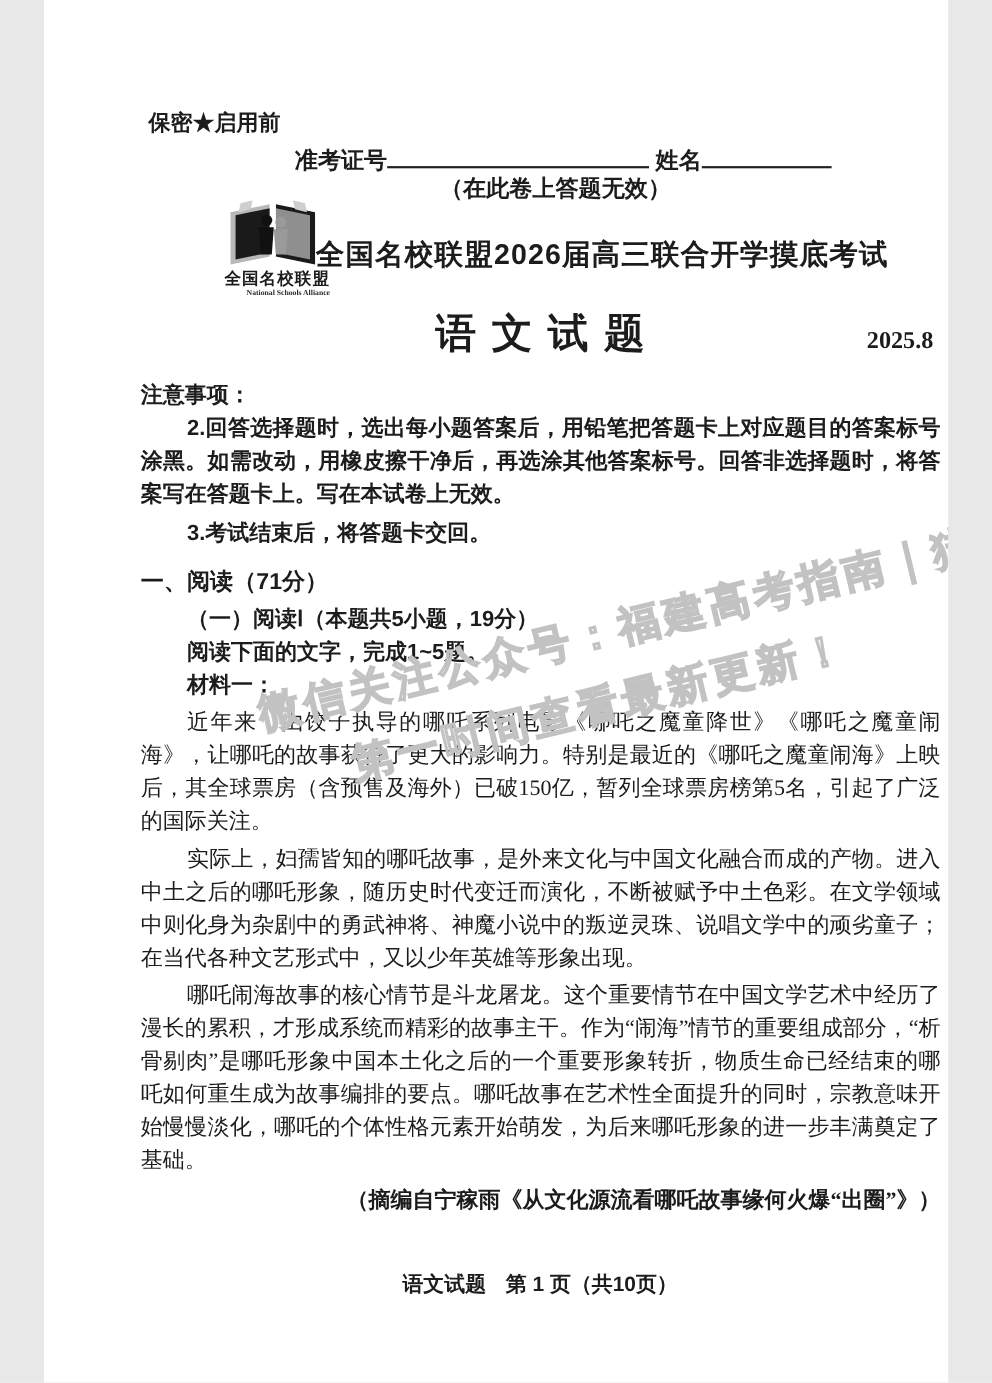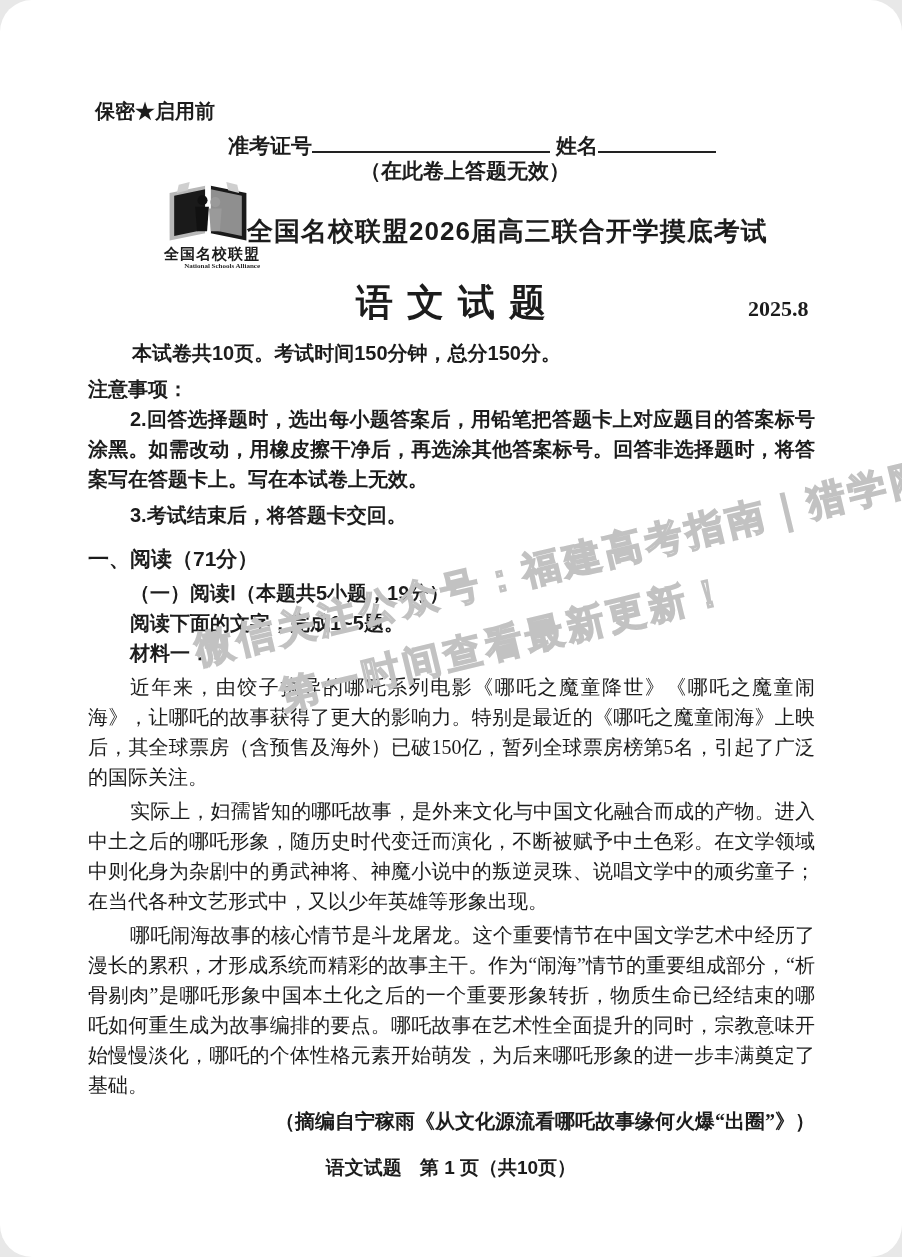--- a/index.html
+++ b/index.html
@@ -1,20 +1,19 @@
 <!DOCTYPE html>
 <html><head>
 <meta charset="utf-8">
 <style>
   html,body { margin:0; padding:0; background:#e8e8e8; }
   .page {
-    position:relative; width:902px; height:1257px; margin:0 auto;
+    position:relative; width:822px; height:1257px; margin:0 auto;
     background:#ffffff; color:#1c1c1c; overflow:hidden;
     font-family:"Liberation Serif", serif;
-    border-radius:32px;
   }
   .hei { font-family:"Liberation Sans", sans-serif; font-weight:bold; }
 
   .secrecy { position:absolute; left:95px; top:98px; font-size:20px; }
 
   .id-row { position:absolute; left:228px; top:130px; font-size:21px; white-space:nowrap; }
   .blank { display:inline-block; border-bottom:2px solid #222; height:21px; vertical-align:baseline; }
   .blank-long { width:238px; }
   .blank-short { width:118px; }
   .name-label { margin-left:6px; }
@@ -87,21 +86,20 @@
     <div class="logo-cn hei">全国名校联盟</div>
     <div class="logo-en">National Schools Alliance</div>
   </div>
 
   <div class="exam-title hei">全国名校联盟2026届高三联合开学摸底考试</div>
 
   <div class="subject-title hei">语文试题</div>
   <div class="exam-date">2025.8</div>
 
   <div class="content">
-    <p class="paper-info hei">本试卷共10页。考试时间150分钟，总分150分。</p>
     <p class="notes-heading hei">注意事项：</p>
     <p class="indent hei" style="text-align:justify;">2.回答选择题时，选出每小题答案后，用铅笔把答题卡上对应题目的答案标号涂黑。如需改动，用橡皮擦干净后，再选涂其他答案标号。回答非选择题时，将答案写在答题卡上。写在本试卷上无效。</p>
     <p class="indent hei note-3">3.考试结束后，将答题卡交回。</p>
 
     <p class="section-title hei">一、阅读（71分）</p>
     <p class="indent subsection-title hei">（一）阅读Ⅰ（本题共5小题，19分）</p>
     <p class="indent hei">阅读下面的文字，完成1~5题。</p>
     <p class="indent hei">材料一：</p>
 
     <p class="kai body-para">近年来，由饺子执导的哪吒系列电影《哪吒之魔童降世》《哪吒之魔童闹海》，让哪吒的故事获得了更大的影响力。特别是最近的《哪吒之魔童闹海》上映后，其全球票房（含预售及海外）已破150亿，暂列全球票房榜第5名，引起了广泛的国际关注。</p>

